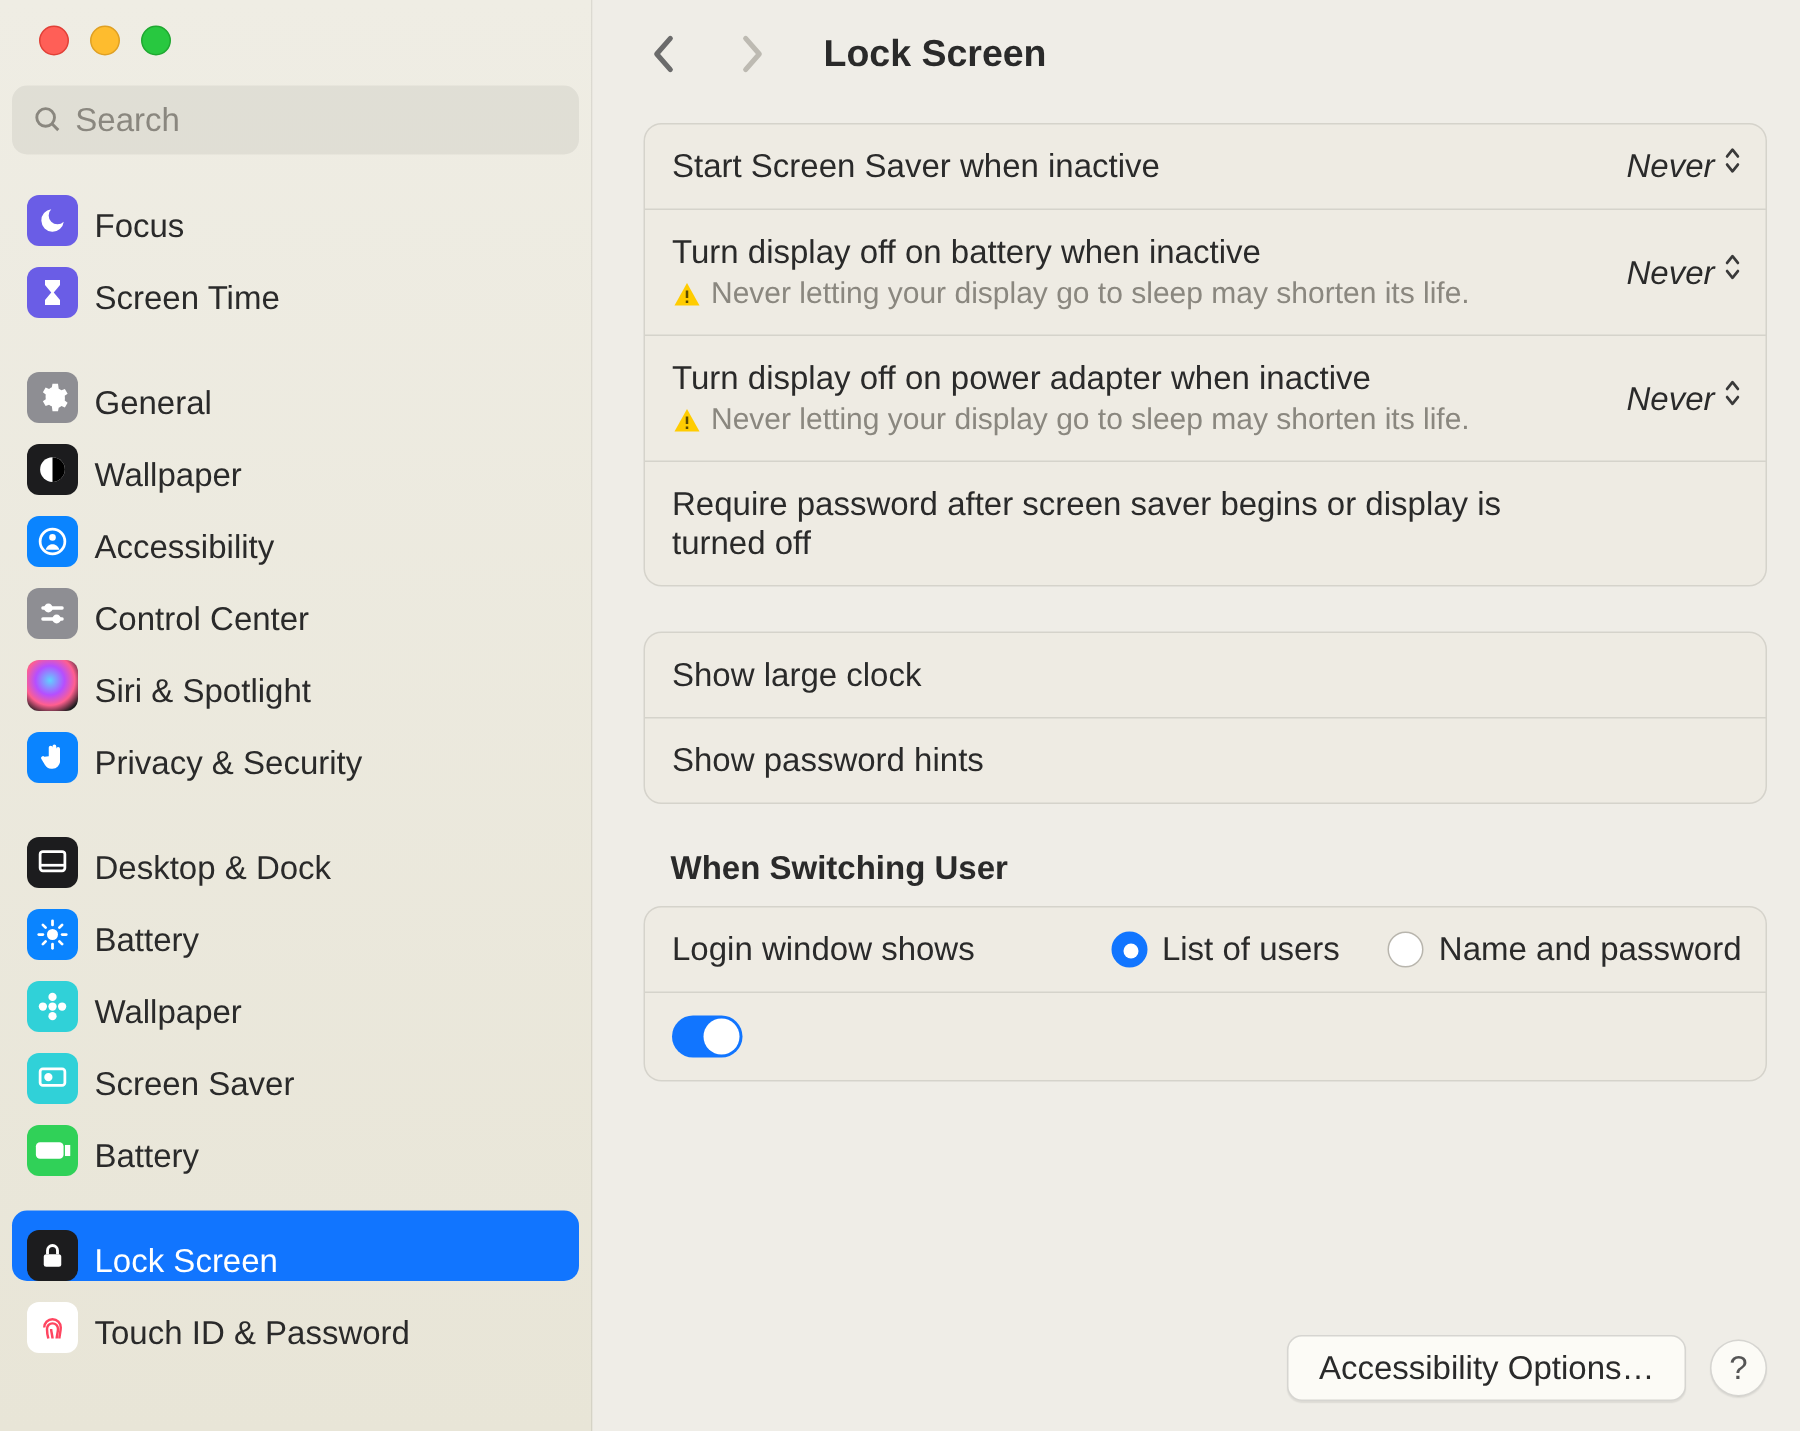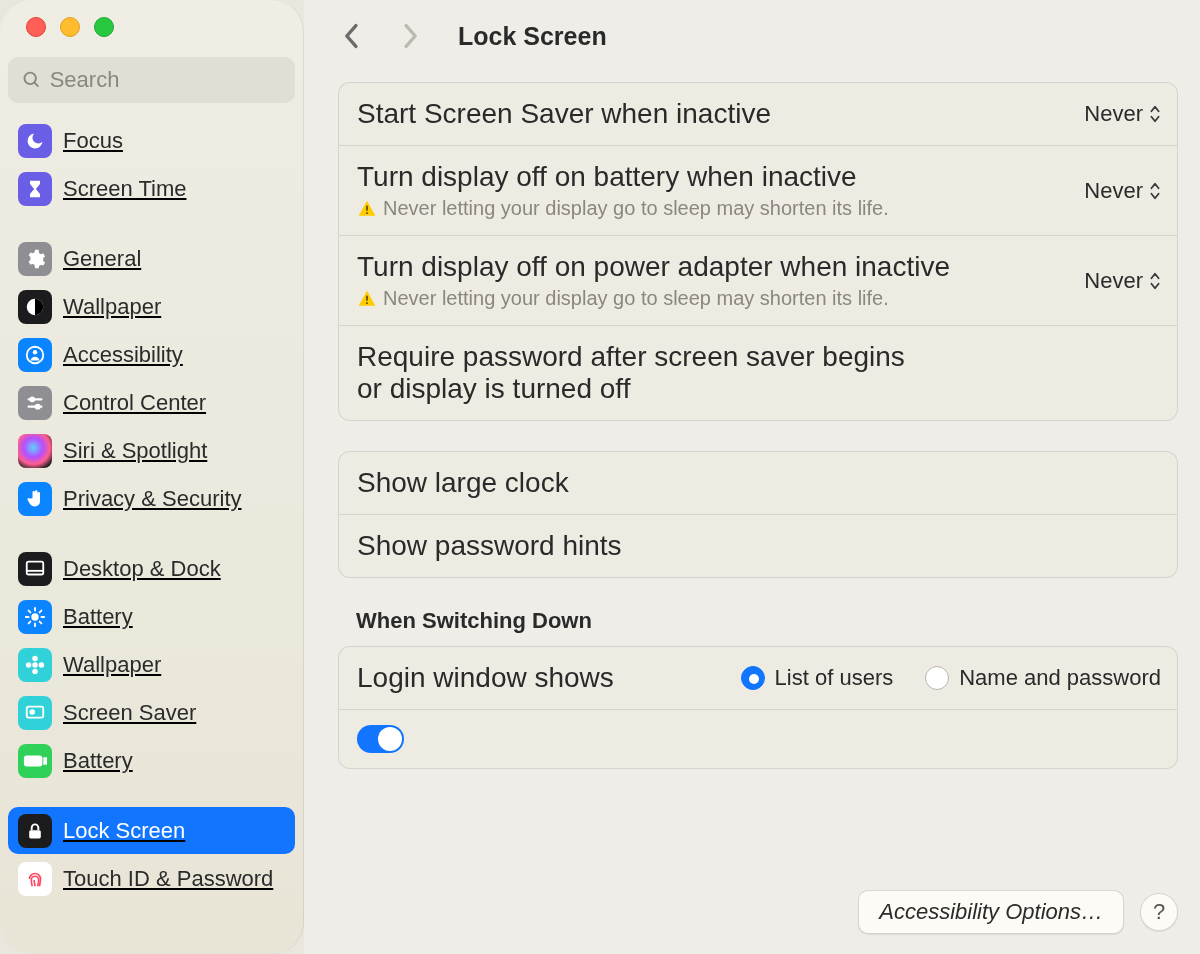--- a/index.html
+++ b/index.html
@@ -1,74 +1,74 @@
 <!DOCTYPE html>
 <html><head>
 <meta charset="utf-8">
 <style>
   * { box-sizing: border-box; margin: 0; padding: 0; font-family: -apple-system, "Helvetica Neue", Arial, sans-serif; }
   html, body { width: 1200px; height: 954px; overflow: hidden; }
   body { display: flex; background: #e9e6de; }
 
   
-  .sidebar { width: 304px; height: 100%; background: linear-gradient(#efede4, #e8e5d7); border-right: 1px solid rgba(0,0,0,0.08); display: flex; flex-direction: column; padding-top: 17px; border-radius: 32px; }
+  .sidebar { width: 395px; height: 100%; background: linear-gradient(#efede4, #e8e5d7); border-right: 1px solid rgba(0,0,0,0.08); display: flex; flex-direction: column; padding-top: 17px; }
   .traffic { display: flex; gap: 14px; padding-left: 26px; margin-bottom: 20px; }
   .tl { width: 20px; height: 20px; border-radius: 50%; }
   .tl.red { background: #ff5f57; border: 1px solid #e14037; }
   .tl.yel { background: #febc2e; border: 1px solid #dfa023; }
   .tl.grn { background: #28c840; border: 1px solid #1fa831; }
 
   .search-wrap { margin: 0 8px 14px 8px; }
   .search { display: flex; align-items: center; height: 46px; background: rgba(0,0,0,0.06); border-radius: 10px; padding: 0 14px; }
   .search input { border: none; background: transparent; font-size: 22px; color: #555; outline: none; width: 100%; }
   .search input::placeholder { color: #8a877f; }
 
   .side-scroll { overflow: hidden; padding: 0 8px; }
-  .side-item { display: flex; align-items: center; height: 47px; border-radius: 10px; padding-left: 10px; margin-bottom: 1px; cursor: default; text-decoration: underline; }
+  .side-item { display: flex; align-items: flex-end; height: 47px; border-radius: 10px; padding-left: 10px; margin-bottom: 1px; cursor: default; }
   .side-item.selected { background: #1175ff; }
   .side-item.selected .side-label { color: #fff; }
   .side-icon { width: 34px; height: 34px; border-radius: 8px; display: flex; align-items: center; justify-content: center; margin-right: 11px; flex-shrink: 0; color: #fff; font-size: 20px; }
   .side-label { font-size: 22px; color: #2a2a2a; }
   .gap { height: 22px; }
 
   
   .content { flex: 1; height: 100%; background: #efede7; display: flex; flex-direction: column; position: relative; }
   .header { display: flex; align-items: center; height: 72px; padding-left: 34px; }
   .nav-btn { width: 28px; height: 28px; display: flex; align-items: center; justify-content: center; margin-right: 30px; }
   .title { font-size: 25px; font-weight: 700; color: #2a2a2a; margin-left: 4px; }
 
   .main { padding: 10px 22px 0 34px; overflow-y: auto; position: relative; }
   .panel { background: #eeebe3; border: 1px solid rgba(0,0,0,0.1); border-radius: 12px; margin-bottom: 30px; }
   .row { padding: 15px 16px 15px 18px; display: flex; align-items: center; justify-content: space-between; }
   .row + .row { border-top: 1px solid rgba(0,0,0,0.1); }
   .row-main { display: flex; flex-direction: column; gap: 4px; flex: 1; }
-  .row-label { font-size: 28px; color: #2a2a2a; }
+  .row-label { font-size: 22px; color: #2a2a2a; }
   .row-sub { display: flex; align-items: center; gap: 6px; font-size: 20px; color: #8a877f; }
   .warn-icon { width: 20px; height: 20px; display:inline-flex; align-items:center; justify-content:center; }
 
-  .popup { display: flex; align-items: center; gap: 4px; font-size: 22px; color: #2a2a2a; }
+  .popup { display: flex; gap: 4px; font-size: 22px; color: #2a2a2a; font-style: italic; }
   .updown { display: inline-flex; flex-direction: column; line-height: 0; margin-left: 2px; }
 
   .section-title { font-size: 22px; font-weight: 700; color: #2a2a2a; padding: 0 0 12px 18px; }
 
   
   .radio-group { display: flex; align-items: center; gap: 32px; }
   .radio { display: flex; align-items: center; gap: 10px; }
   .radio-dot { width: 24px; height: 24px; border-radius: 50%; border: 1px solid #b8b5ad; background: #fff; position: relative; }
   .radio-dot.checked { background: #1175ff; border-color: #1175ff; }
   .radio-dot.checked::after { content:""; position:absolute; left:7px; top:7px; width:10px; height:10px; background:#fff; border-radius:50%; }
   .radio-label { font-size: 22px; color: #2a2a2a; }
 
   
   .switch { width: 47px; height: 28px; border-radius: 14px; background: #1175ff; position: relative; }
   .switch::after { content:""; position:absolute; right:2px; top:2px; width:24px; height:24px; border-radius:50%; background:#fff; }
 
   
   .bottom-bar { position: absolute; right: 22px; bottom: 20px; display: flex; gap: 16px; align-items: center; }
-  .btn { height: 44px; padding: 0 20px; border-radius: 10px; background: #fcfbf6; border: 1px solid rgba(0,0,0,0.15); box-shadow: 0 1px 1px rgba(0,0,0,0.08); font-size: 22px; color: #2a2a2a; display:flex; align-items:center;font-style:italic; }
+  .btn { height: 44px; padding: 0 20px; border-radius: 10px; background: #fcfbf6; border: 1px solid rgba(0,0,0,0.15); box-shadow: 0 1px 1px rgba(0,0,0,0.08); font-size: 22px; color: #2a2a2a; display:flex; align-items:center; }
   .help-btn { width: 38px; height: 38px; border-radius: 50%; background: #fcfbf6; border: 1px solid rgba(0,0,0,0.15); box-shadow: 0 1px 1px rgba(0,0,0,0.08); font-size: 22px; color: #555; display:flex; align-items:center; justify-content:center; }
 </style>
 </head>
 <body>
 
 <div class="sidebar">
   <div class="traffic">
     <div class="tl red"></div>
     <div class="tl yel"></div>
     <div class="tl grn"></div>
@@ -327,21 +327,21 @@
 
     <div class="panel">
       <div class="row">
         <div class="row-label">Show large clock</div>
       </div>
       <div class="row">
         <div class="row-label">Show password hints</div>
       </div>
     </div>
 
-    <div class="section-title">When Switching Down</div>
+    <div class="section-title">When Switching User</div>
     <div class="panel">
       <div class="row">
         <div class="row-label">Login window shows</div>
         <div class="radio-group">
           <div class="radio">
             <div class="radio-dot checked"></div>
             <div class="radio-label">List of users</div>
           </div>
           <div class="radio">
             <div class="radio-dot"></div>

